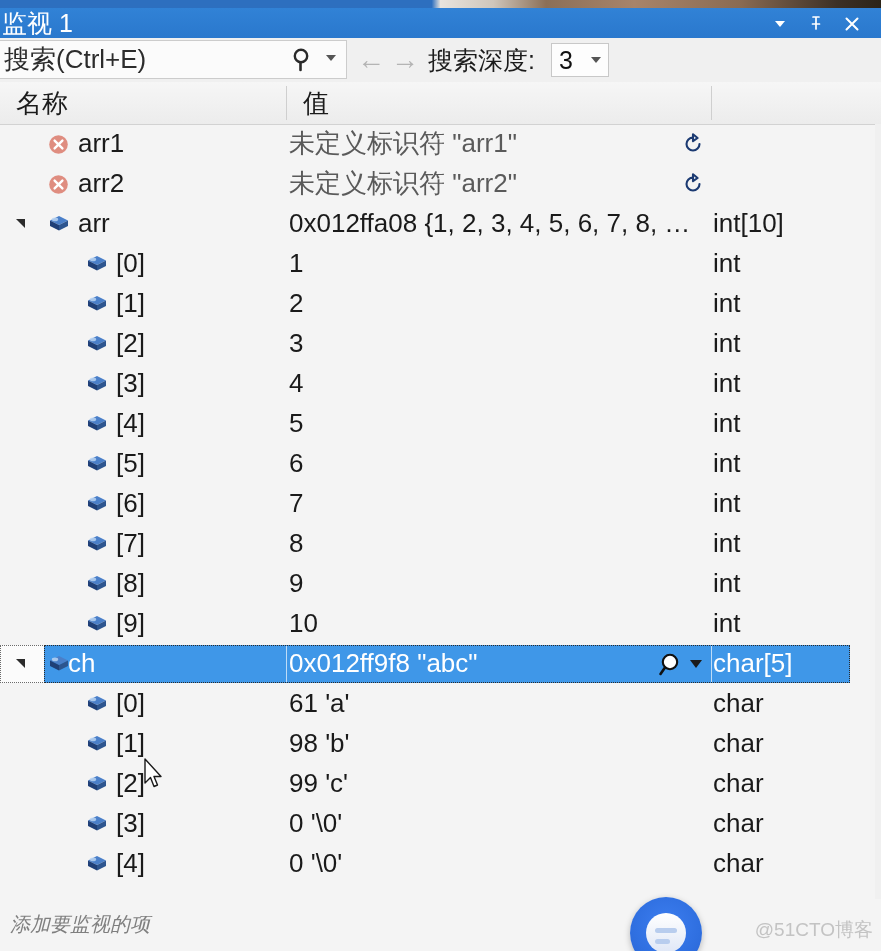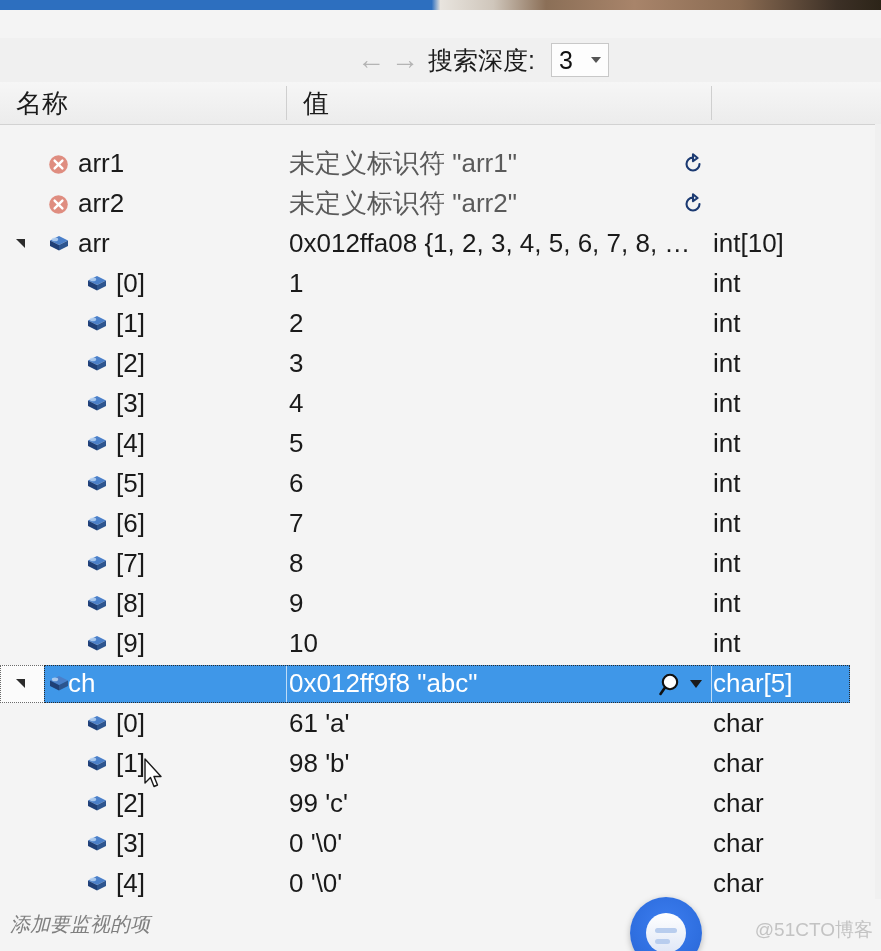--- a/index.html
+++ b/index.html
@@ -104,21 +104,21 @@
   }
   .colheader .sep {
     position: absolute; top: 4px; height: 34px; width: 1px; background: #cfcfcf;
   }
   .ch-name { left: 0; width: 287px; }
   .ch-val  { left: 287px; width: 425px; }
   .ch-type { left: 712px; width: 169px; }
 
   
   .grid {
-    position: absolute; left: 0; top: 124px; width: 881px; height: 775px; margin-top: 20px;
+    position: absolute; left: 0; top: 124px; width: 881px; height: 775px;
   }
   .row {
     position: absolute; left: 0; width: 881px; height: 40px;
     box-sizing: border-box;
   }
   .row .twisty {
     position: absolute; left: 14px; top: 13px; width: 14px; height: 14px;
   }
   .row .vicon {
     position: absolute; top: 11px; width: 22px; height: 18px;
@@ -214,23 +214,54 @@
     background: #f0f0f0;
   }
 </style>
 </head>
 <body>
 
 <div id="app">
 
   <div class="video-strip"></div>
 
+  <div class="titlebar">
+    <div class="tb-title">监视 1</div>
+
+    <div class="tb-btn tb-dropdown">
+      <svg width="16" height="16" viewBox="0 0 16 16" aria-hidden="true">
+        <polygon points="3,6 13,6 8,12" fill="#ffffff"></polygon>
+      </svg>
+    </div>
+
+    <div class="tb-btn tb-pin">
+      <svg width="16" height="16" viewBox="0 0 16 16" aria-hidden="true">
+        <path d="M5 2 L11 2 M8 2 L8 9 M4.5 9 L11.5 9 M8 9 L8 14" stroke="#ffffff" stroke-width="1.7" fill="none" stroke-linecap="round"></path>
+      </svg>
+    </div>
+
+    <div class="tb-btn tb-close">
+      <svg width="18" height="18" viewBox="0 0 18 18" aria-hidden="true">
+        <path d="M3.5 3.5 L14.5 14.5 M14.5 3.5 L3.5 14.5" stroke="#ffffff" stroke-width="2" stroke-linecap="round"></path>
+      </svg>
+    </div>
+  </div>
 
   <div class="toolbar">
 
+    <div class="searchbox">
+      <div class="ph">搜索(Ctrl+E)</div>
+      <span class="s-icon">
+        <svg width="26" height="28" viewBox="0 0 26 28" aria-hidden="true">
+          <circle cx="11" cy="10" r="6.2" stroke="#2a2a2a" stroke-width="2.4" fill="none"></circle>
+          <path d="M10.5 16.2 L10.5 24" stroke="#2a2a2a" stroke-width="2.6" stroke-linecap="round"></path>
+        </svg>
+      </span>
+      <span class="s-caret"></span>
+    </div>
 
     <div class="nav-arrow nav-back">←</div>
     <div class="nav-arrow nav-fwd">→</div>
 
     <div class="depth-label">搜索深度:</div>
 
     <div class="depth-spin">
       <span class="val">3</span>
       <span class="sp-caret"></span>
     </div>

